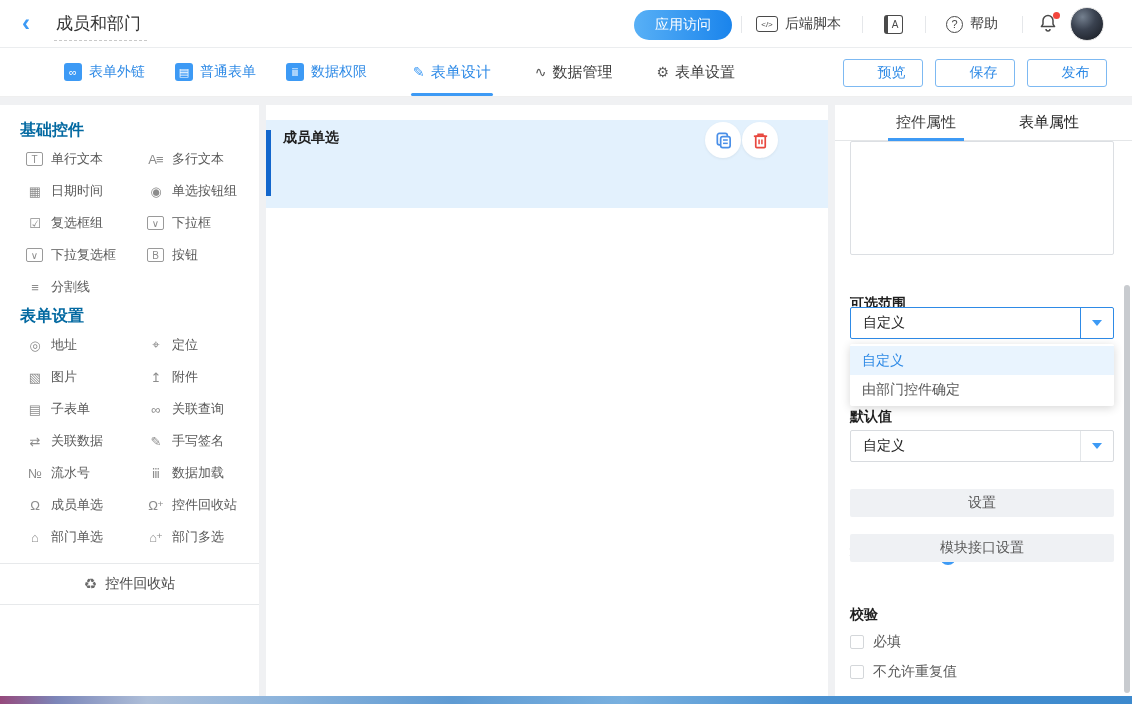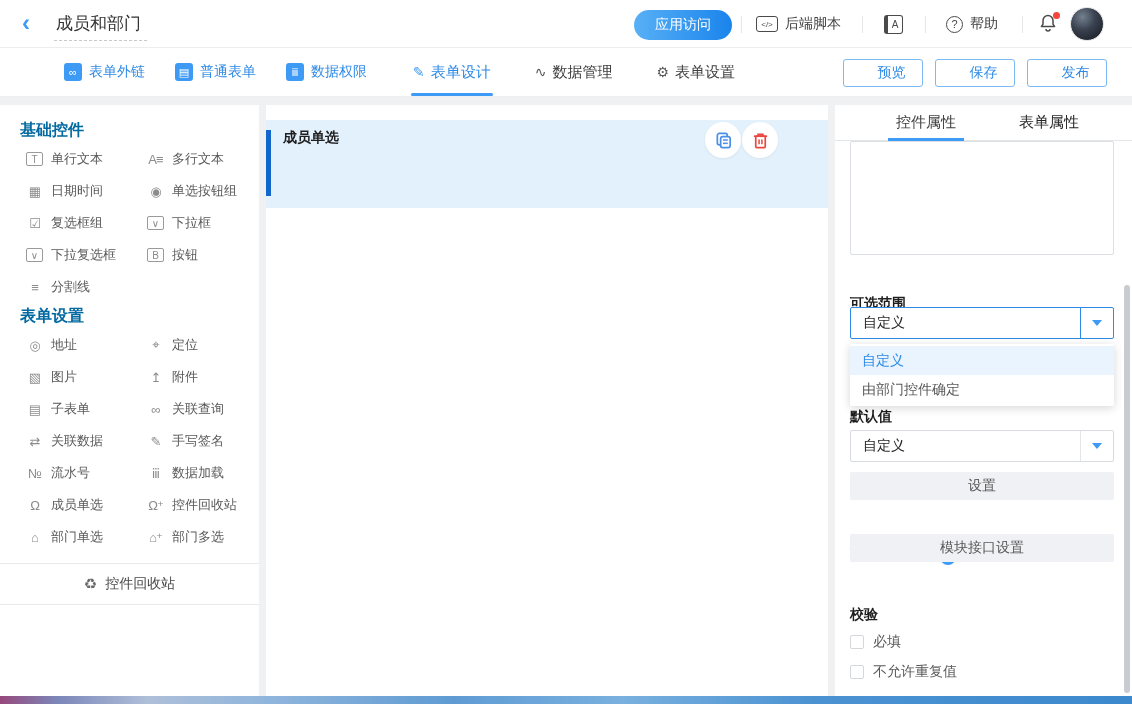--- a/index.html
+++ b/index.html
@@ -356,21 +356,21 @@
       <div class="opt">由部门控件确定</div>
     </div>
 
     <div class="p-label" style="top:303px">默认值</div>
     <div class="select closed">
       <span class="sel-val">自定义</span>
       <span class="sel-caret">
           <i class="tri"></i>
         </span>
     </div>
-    <div class="gray-btn" style="top:367px">设置</div>
+    <div class="gray-btn" style="top:384px">设置</div>
 
     <div class="p-label" style="top:440px">
       <span>功能模块设置</span><span class="help-dot">?</span>
     </div>
     <div class="gray-btn" style="top:429px">模块接口设置</div>
 
     <div class="p-label" style="top:501px">校验</div>
     <label class="chk" style="top:528px">
       <span class="box"></span>
       <span>必填</span>

